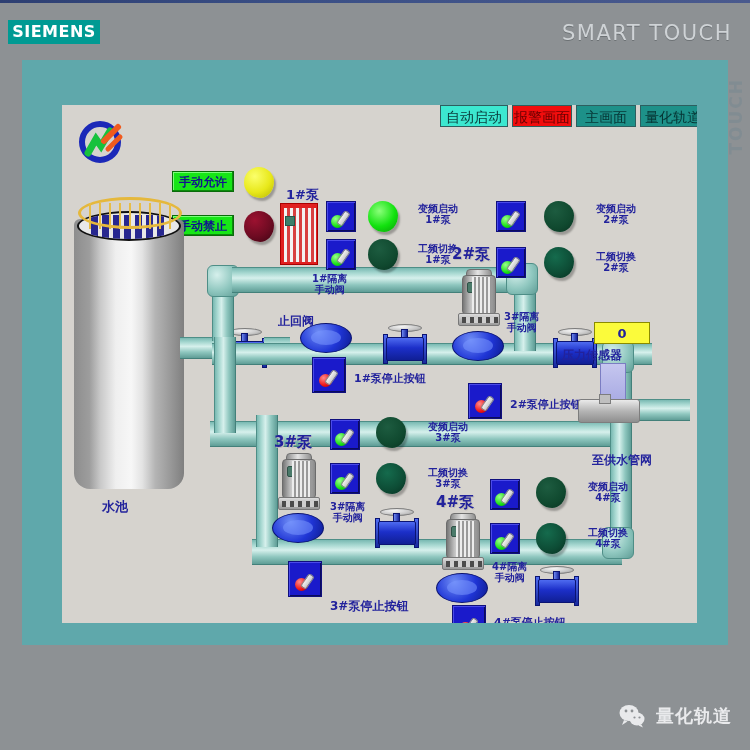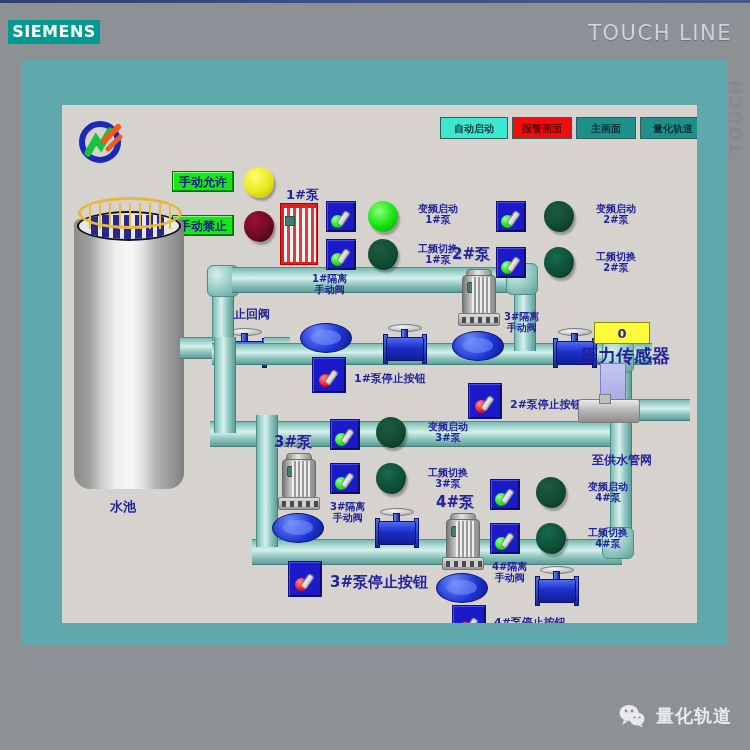--- a/index.html
+++ b/index.html
@@ -39,22 +39,22 @@
     background:#d6d3ce;overflow:hidden;
   }
   
   #title-logo{position:absolute;left:12px;top:14px;width:52px;height:46px;}
   #title-text{
     position:absolute;left:70px;top:14px;font-size:27px;font-weight:bold;
     color:#22229c;letter-spacing:2px;
     text-shadow:1px 1px 0 #b9b6b1;
   }
   .topbtn{
-    position:absolute;top:12px;height:22px;line-height:22px;text-align:center;
-    font-size:10px;font-weight:bold;color:#0b2e2e;
+    position:absolute;top:0;height:22px;line-height:22px;text-align:center;
+    font-size:14px;font-weight:normal;color:#0b2e2e;
     border:1px solid #2d5f5f;box-sizing:border-box;cursor:pointer;
   }
   #btn-auto-start{left:378px;width:68px;background:#3ce8d0;color:#0a3a3a;}
   #btn-sys-stop{left:450px;width:60px;background:#f20d0d;color:#6a0000;}
   #btn-main{left:514px;width:60px;background:#1d9189;color:#063434;}
   #btn-alarm{left:578px;width:66px;background:#1d9189;color:#063434;}
 
   
   .label{position:absolute;color:#22229c;font-size:10px;font-weight:bold;
     line-height:11px;text-align:center;white-space:nowrap;}
@@ -177,21 +177,21 @@
   
   #watermark{position:absolute;right:18px;bottom:22px;display:flex;align-items:center;gap:10px;}
   #wm-icon{width:28px;height:24px;position:relative;}
   #wm-text{color:#e9eaec;font-size:18px;font-weight:bold;letter-spacing:1px;}
 </style>
 </head>
 <body>
 
 <div id="topbar">
   <div id="siemens-logo">SIEMENS</div>
-  <div id="smart-line">TOUCH LINE</div>
+  <div id="smart-line">SMART TOUCH</div>
 </div>
 <div id="touch-label">TOUCH</div>
 
 <div id="hmi-frame">
   <div id="hmi-screen">
 
     <svg id="title-logo" viewBox="0 0 52 46">
       <circle cx="26" cy="23" r="18" fill="none" stroke="#1b28b8" stroke-width="6"></circle>
       <path d="M14 34 L22 20 L27 27 L36 12" fill="none" stroke="#17c23c" stroke-width="7" stroke-linecap="round"></path>
       <path d="M30 22 L44 8" stroke="#f05a1e" stroke-width="6" stroke-linecap="round"></path>
@@ -224,32 +224,32 @@
           <span class="bar" style="left:18px"></span>
         <span class="bar" style="left:28px"></span>
           <span class="bar" style="left:38px"></span>
         <span class="bar" style="left:48px"></span>
           <span class="bar" style="left:58px"></span>
         <span class="bar" style="left:68px"></span>
           <span class="bar" style="left:78px"></span>
         <span class="bar" style="left:88px"></span>
       </div>
     </div>
-    <div class="label" id="pool-label" style="font-size:13px;left:48px;top:396px;">水池</div>
+    <div class="label" id="pool-label" style="font-size:13px;left:40px;top:396px;">水池</div>
 
     <div class="pipe-h" style="left:118px;top:232px;width:50px;"></div>
 
     <div class="valve" style="left:160px;top:226px;">
       <div class="wheel"></div>
         <div class="stem"></div>
       <div class="fl" style="left:1px;"></div>
         <div class="fl" style="left:40px;"></div>
       <div class="body"></div>
     </div>
-    <div class="label" style="left:172px;top:204px;font-size:12px;">止回阀</div>
+    <div class="label" style="left:172px;top:211px;font-size:12px;padding-left:44px;">止回阀</div>
 
     <div class="pipe-h" style="left:202px;top:232px;width:26px;"></div>
     <div class="pipe-v" style="left:150px;top:170px;height:66px;"></div>
     <div class="elbow" style="left:145px;top:160px;"></div>
 
     <div class="pipe-h thick" style="left:170px;top:162px;width:300px;"></div>
 
     <div class="pipe-h" style="left:150px;top:238px;width:440px;"></div>
 
     <div class="pipe-h thick" style="left:148px;top:316px;width:420px;"></div>
@@ -391,21 +391,21 @@
       <div class="wheel"></div>
         <div class="stem"></div>
       <div class="fl" style="left:1px;"></div>
         <div class="fl" style="left:40px;"></div>
       <div class="body"></div>
     </div>
     <div class="swbox red" style="left:226px;top:456px;width:34px;height:36px;">
       <span class="knob" style="left:6px;bottom:5px;"></span>
         <span class="lever" style="left:11px;bottom:10px;"></span>
       </div>
-    <div class="label lt" style="left:268px;top:472px;font-size:15px;">3#泵停止按钮</div>
+    <div class="label lt" style="left:268px;top:496px;font-size:12px;">3#泵停止按钮</div>
 
     <div class="bigpumplbl" style="left:374px;top:388px;">4#泵</div>
     <div class="swbox on" style="left:428px;top:374px;">
       <span class="knob"></span>
         <span class="lever"></span>
       </div>
     <div class="swbox on" style="left:428px;top:418px;">
       <span class="knob"></span>
         <span class="lever"></span>
       </div>
@@ -437,21 +437,21 @@
         <div class="fl" style="left:40px;"></div>
       <div class="body"></div>
     </div>
     <div class="swbox red" style="left:390px;top:500px;width:34px;height:36px;">
       <span class="knob" style="left:6px;bottom:5px;"></span>
         <span class="lever" style="left:11px;bottom:10px;"></span>
       </div>
     <div class="label lt" style="left:432px;top:512px;font-size:11px;">4#泵停止按钮</div>
 
     <div id="press-display">0</div>
-    <div class="label" style="left:518px;top:245px;font-size:18px;text-align:right;">压力传感器</div>
+    <div class="label" style="left:500px;top:245px;font-size:12px;text-align:right;">压力传感器</div>
     <div id="sensor-body"></div>
     <div id="sensor-coupling"></div>
     <div class="label" style="left:530px;top:350px;font-size:12px;">至供水管网</div>
 
   </div>
 </div>
 
 <div id="watermark">
   <svg id="wm-icon" viewBox="0 0 28 24">
     <ellipse cx="11" cy="9" rx="9.5" ry="8" fill="#e9eaec"></ellipse>

